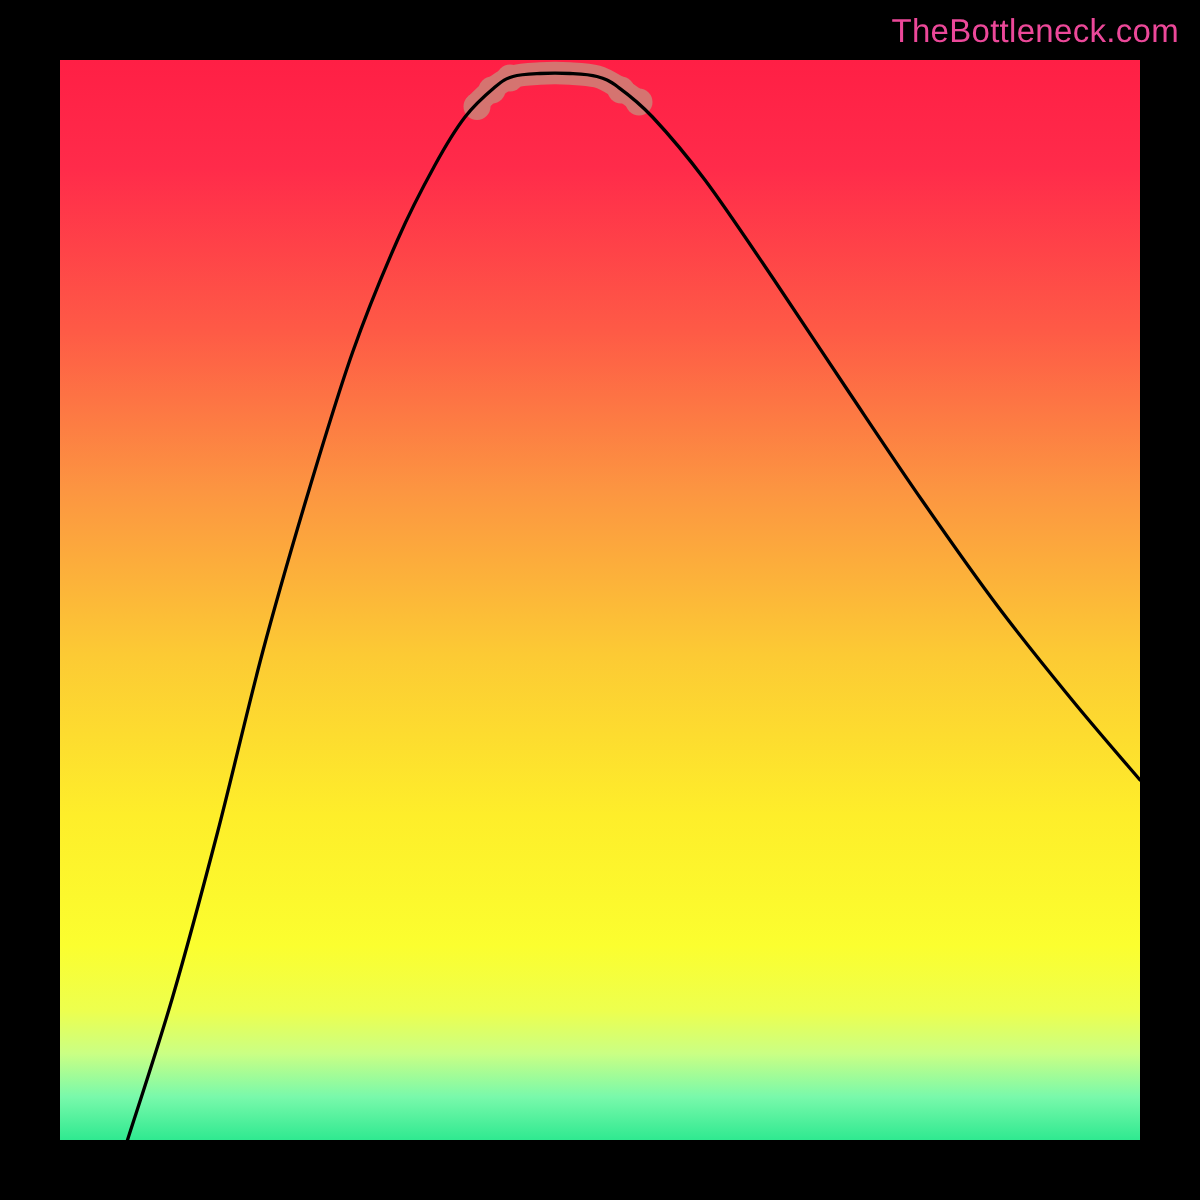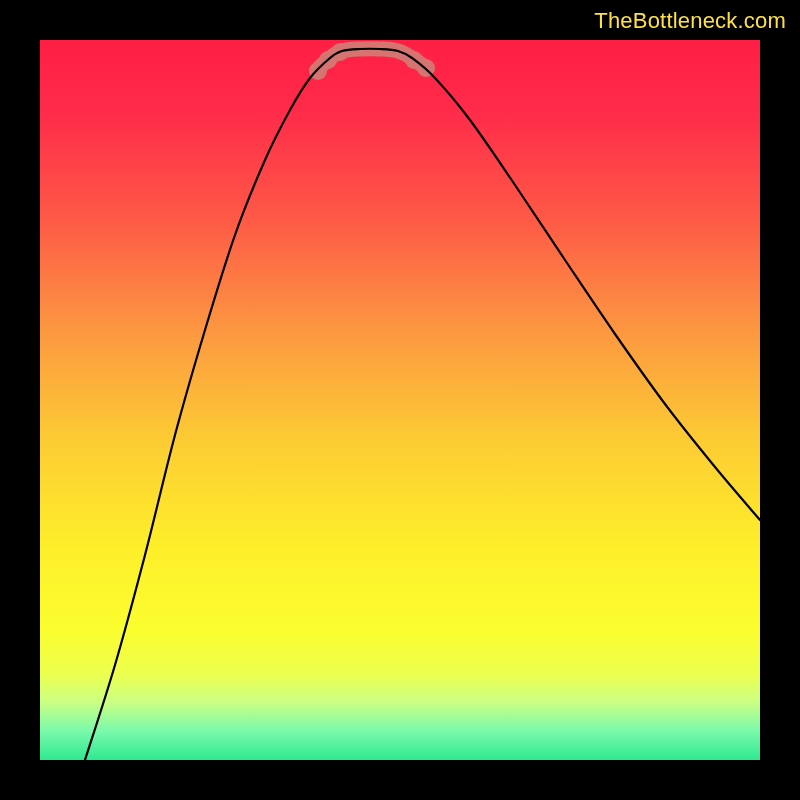--- a/index.html
+++ b/index.html
@@ -37,21 +37,21 @@
     position: absolute;
     inset: 0;
     width: 100%;
     height: 100%;
     pointer-events: none;
   }
   .watermark {
     position: absolute;
     top: 8px;
     right: 14px;
-    color: #fde047;
+    color: #ec4899;
     font-size: 22px;
     letter-spacing: 0.2px;
     font-weight: 500;
     user-select: none;
   }
 </style>
 </head>
 <body>
 
 <div class="frame">

